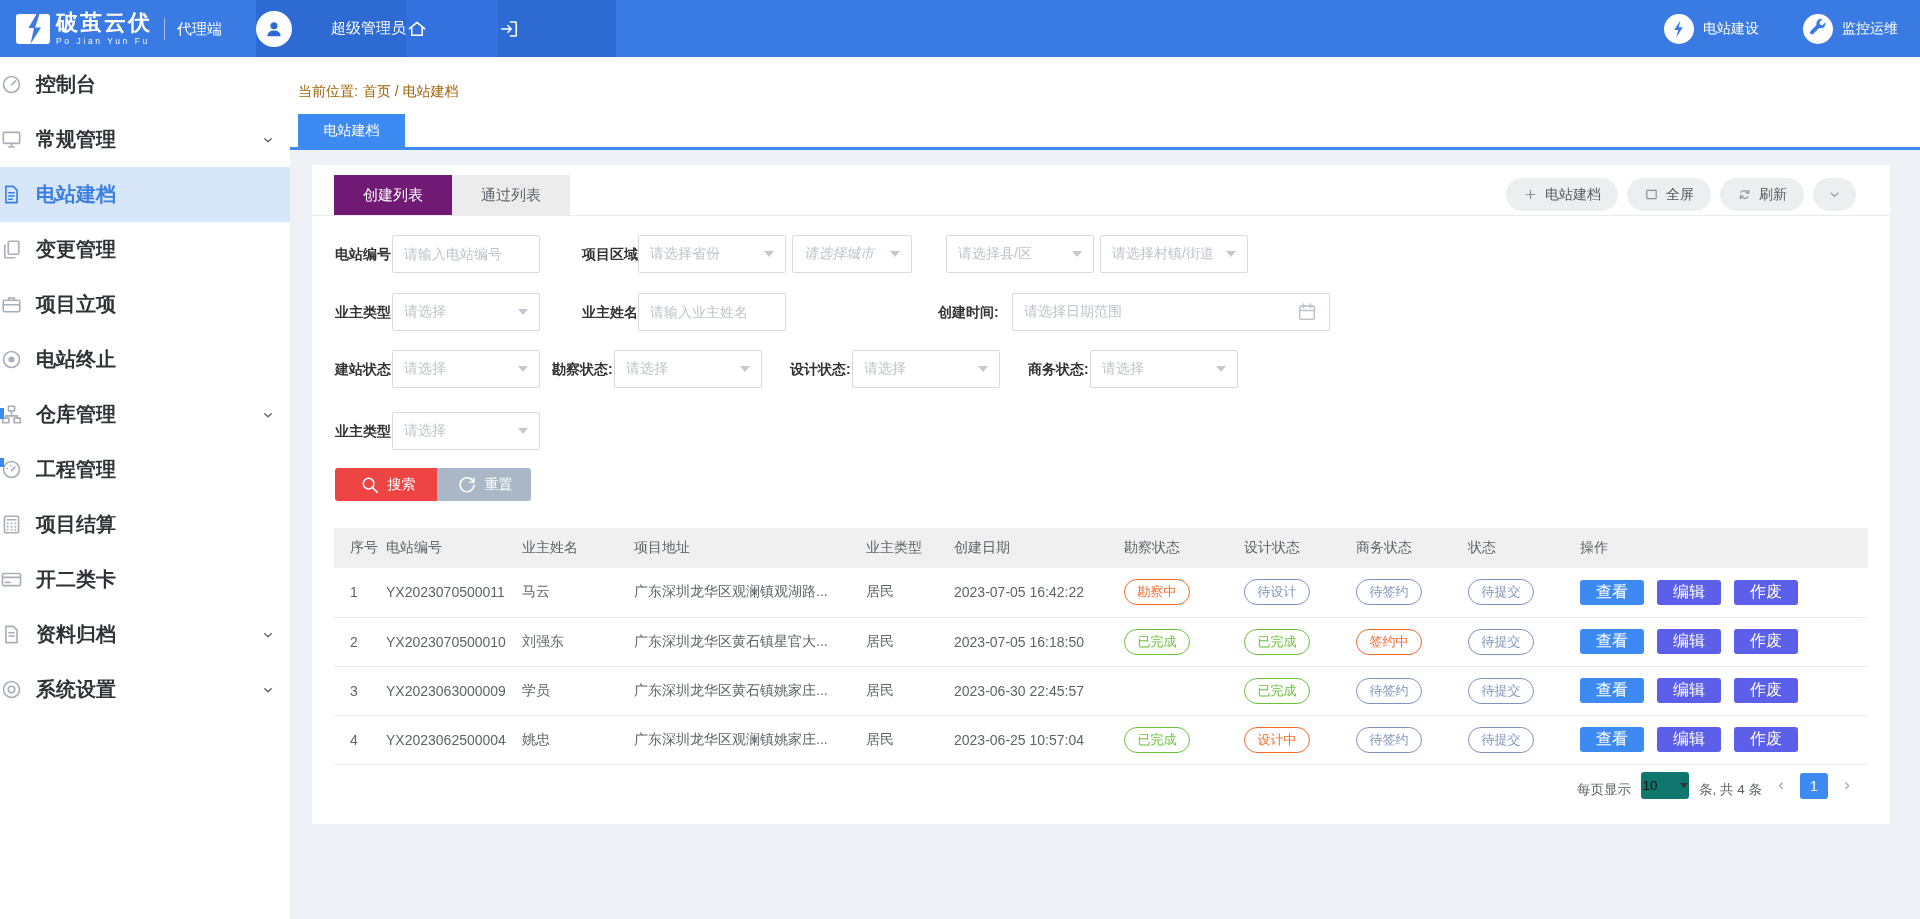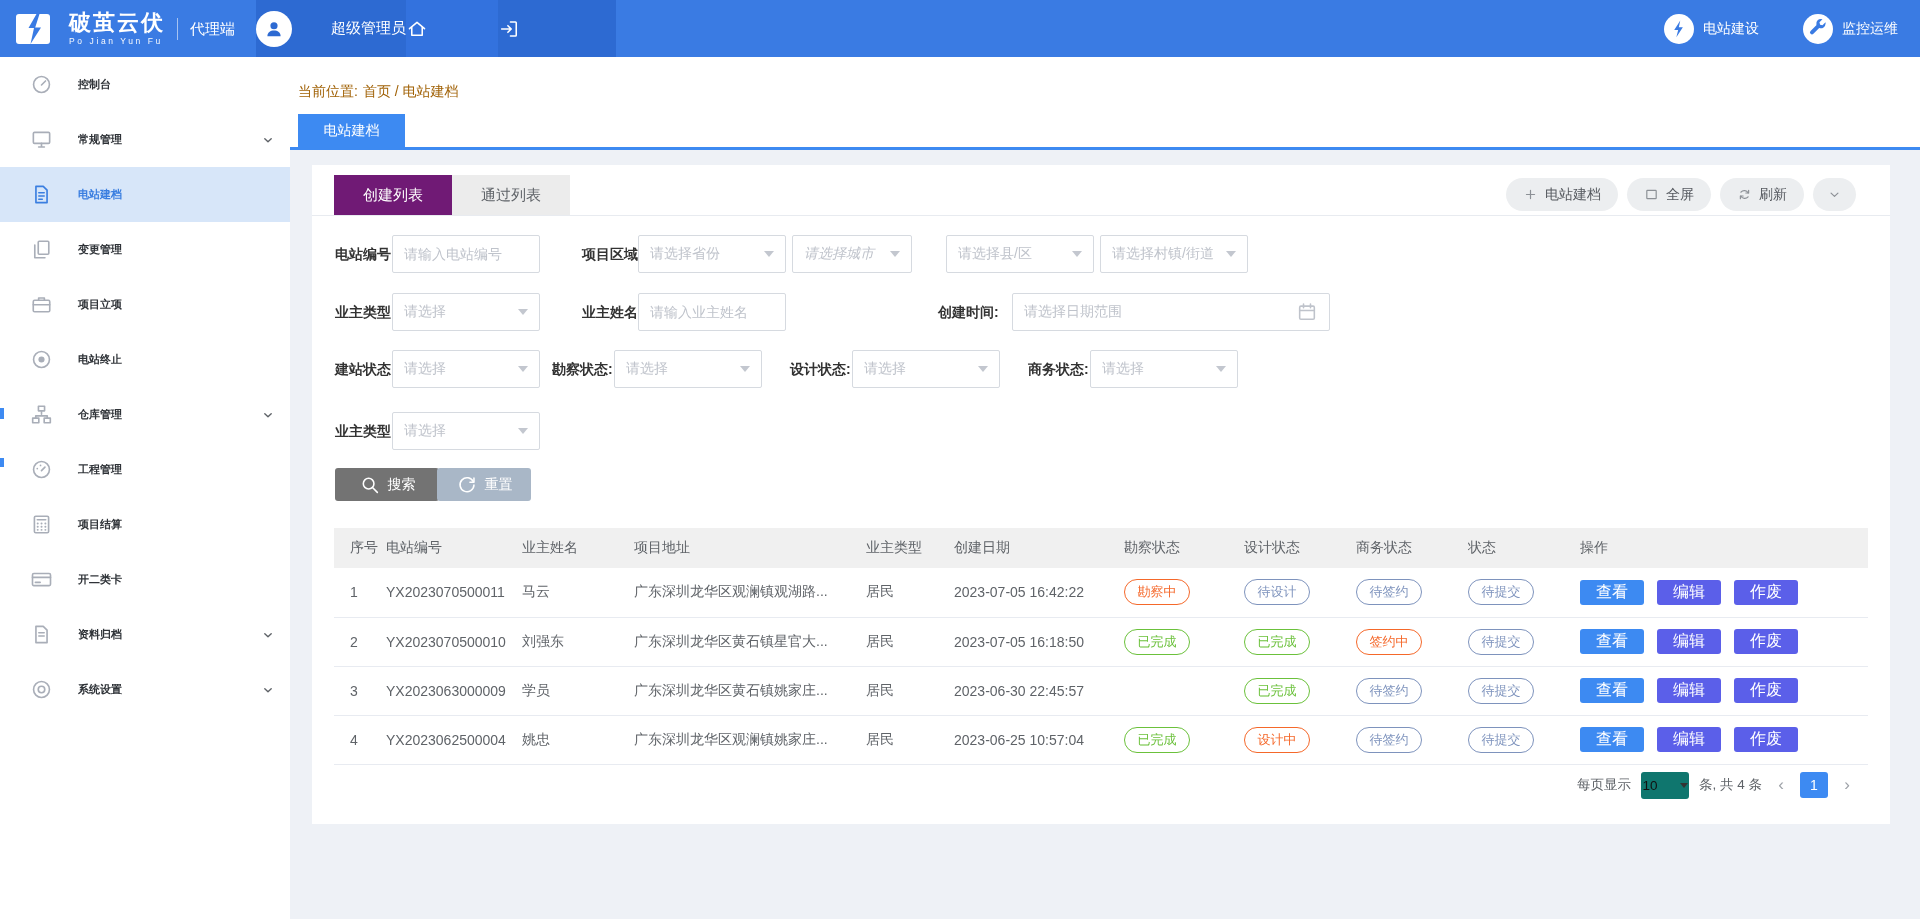--- a/index.html
+++ b/index.html
@@ -3,40 +3,40 @@
 <meta charset="utf-8">
 <style>
 *{margin:0;padding:0;box-sizing:border-box}
 html,body{width:1920px;height:919px}
 body{position:relative;background:#eef1f6;font-family:"Liberation Sans","DejaVu Sans",sans-serif;overflow:hidden}
 svg{display:block}
 
 .header{position:absolute;left:0;top:0;width:1920px;height:57px;background:#3a7be3;color:#fff;z-index:5}
 .logo-area{position:absolute;left:0;top:0;width:290px;height:57px;display:flex;align-items:center;padding-left:13px}
 .logo-mark{width:40px;height:40px}
-.brand-text{margin-left:16px;line-height:1}
+.brand-text{margin-left:3px;line-height:1}
 .brand-title{font-size:22px;font-weight:bold;letter-spacing:2px}
 .brand-sub{font-size:8.5px;letter-spacing:2.6px;margin-top:3px;opacity:.95}
 .portal-label{margin-left:12px;padding-left:12px;border-left:1px solid rgba(255,255,255,.55);font-size:15px;height:22px;line-height:22px}
 .seg{position:absolute;top:0;height:57px;display:flex;align-items:center;justify-content:space-between;cursor:pointer}
 .seg-user{left:256px;width:150px;background:#2d6ad2;gap:9px}
 .seg-home{left:406px;width:92px;background:#3372de}
 .seg-exit{left:498px;width:118px;background:#2d6ad2}
 .avatar{width:36px;height:36px;border-radius:50%;background:#fff;display:flex;align-items:center;justify-content:center;color:#2d6ad2}
 .avatar svg{width:24px;height:24px}
 .user-name{font-size:15px}
 .seg-home svg,.seg-exit svg{width:22px;height:22px;color:#fff}
 .nav-right{position:absolute;right:22px;top:0;height:57px;display:flex;align-items:center;gap:44px}
 .nav-item{display:flex;align-items:center;gap:9px;cursor:pointer}
 .nav-circle{width:30px;height:30px;border-radius:50%;background:#fff;color:#3a7be3;display:flex;align-items:center;justify-content:center}
 .nav-circle svg{width:18px;height:18px}
 .nav-label{font-size:14px;color:#fff}
 
 .sidebar{position:absolute;left:0;top:57px;width:290px;bottom:0;background:#fff}
-.side-item{position:relative;height:55px;display:flex;align-items:center;padding-left:30px;gap:25px;font-size:11px;font-weight:700;color:#2f3338;cursor:pointer}
+.side-item{position:relative;height:55px;display:flex;align-items:center;gap:13px;font-size:20px;font-weight:700;color:#2f3338;cursor:pointer}
 .side-item svg.mi{width:23px;height:23px;color:#a9aeb8;flex:none}
 .side-item.active{background:#d7e6f9;color:#3a7ee0}
 .side-item.active svg.mi{color:#3a7ee0}
 .side-item svg.chev{position:absolute;right:15px;width:14px;height:14px;color:#5f6368}
 .edge-tick{position:absolute;left:0;width:4px;background:#3d8af2}
 
 .topbar{position:absolute;left:290px;top:57px;right:0;height:93px;background:#fff}
 .topbar::after{content:"";position:absolute;left:0;right:0;bottom:0;height:3px;background:#3d8af2}
 .breadcrumb{position:absolute;left:8px;top:26px;font-size:14px;color:#a16207;display:flex;gap:5px}
 .page-tab{position:absolute;left:8px;bottom:3px;width:107px;height:33px;background:#3d8af2;color:#fff;font-size:14px;display:flex;align-items:center;justify-content:center;cursor:pointer}
@@ -52,33 +52,33 @@
 .tool-btn svg{width:15px;height:15px;color:#8c9096}
 
 .flabel{position:absolute;height:38px;line-height:38px;font-size:14px;font-weight:700;color:#333}
 .ffield{position:absolute;height:38px;border:1px solid #d6dae0;border-radius:2px;background:#fff;display:flex;align-items:center;padding:0 11px;font-size:14px;color:#bfc3cb;cursor:pointer}
 .ffield .ph{flex:1;white-space:nowrap;overflow:hidden}
 .caret{width:0;height:0;border-left:5px solid transparent;border-right:5px solid transparent;border-top:6px solid #c3c7cf;margin-left:6px;flex:none}
 input.finput{position:absolute;height:38px;border:1px solid #d6dae0;border-radius:2px;padding:0 11px;font-size:14px;color:#333;font-family:inherit;outline:none}
 input.finput::placeholder{color:#bfc3cb}
 .btn{position:absolute;height:33px;border:none;border-radius:3px;color:#fff;font-size:14px;display:flex;align-items:center;justify-content:center;gap:7px;cursor:pointer;font-family:inherit}
 .btn svg{width:15px;height:15px}
-.btn-search{left:23px;top:303px;width:104px;background:#737373}
+.btn-search{left:23px;top:303px;width:104px;background:#ef4444}
 .btn-reset{left:125px;top:303px;width:94px;background:#a9b7c7}
 
 .tbl-wrap{position:absolute;left:22px;top:363px;width:1534px}
 table{border-collapse:collapse;table-layout:fixed;width:1534px}
 th,td{font-size:14px;color:#5f6368;text-align:left;font-weight:400;white-space:nowrap;overflow:hidden}
 thead tr{background:#f0f0f0;height:40px}
 tbody tr{height:49px;border-bottom:1px solid #e8ebf1}
 th:first-child,td:first-child{padding-left:16px}
 .badge{display:inline-block;min-width:66px;height:26px;line-height:24px;padding:0 12px;border:1px solid;border-radius:13px;font-size:13px;background:#fff;text-align:center}
 .act-btn{width:64px;height:25px;border:none;border-radius:3px;color:#fff;font-size:16px;margin-right:13px;cursor:pointer;font-family:inherit}
 
-.pager{position:absolute;right:34px;top:606px;height:28px;display:flex;align-items:center;gap:10px;font-size:13.5px;color:#5f6368}
+.pager{position:absolute;right:34px;top:606px;height:28px;display:flex;align-items:flex-end;gap:10px;font-size:13.5px;color:#5f6368}
 .page-size{width:48px;height:27px;border:4px solid #0f766e;border-radius:3px;display:flex;align-items:center;justify-content:center;gap:22px;color:#111;cursor:pointer;background:#0f766e}
 .ps-caret{width:0;height:0;border-left:4px solid transparent;border-right:4px solid transparent;border-top:5px solid #333}
 .pg-arrow{width:18px;height:28px;display:flex;align-items:center;justify-content:center;color:#9ea2a8;font-size:17px;cursor:pointer;background:none;border:none;font-family:inherit}
 .pg-num{width:28px;height:26px;background:#3d8af2;color:#fff;border:none;border-radius:3px;font-size:14px;cursor:pointer;font-family:inherit}
 </style>
 </head>
 <body>
 
 <div class="header">
   <div class="logo-area">

